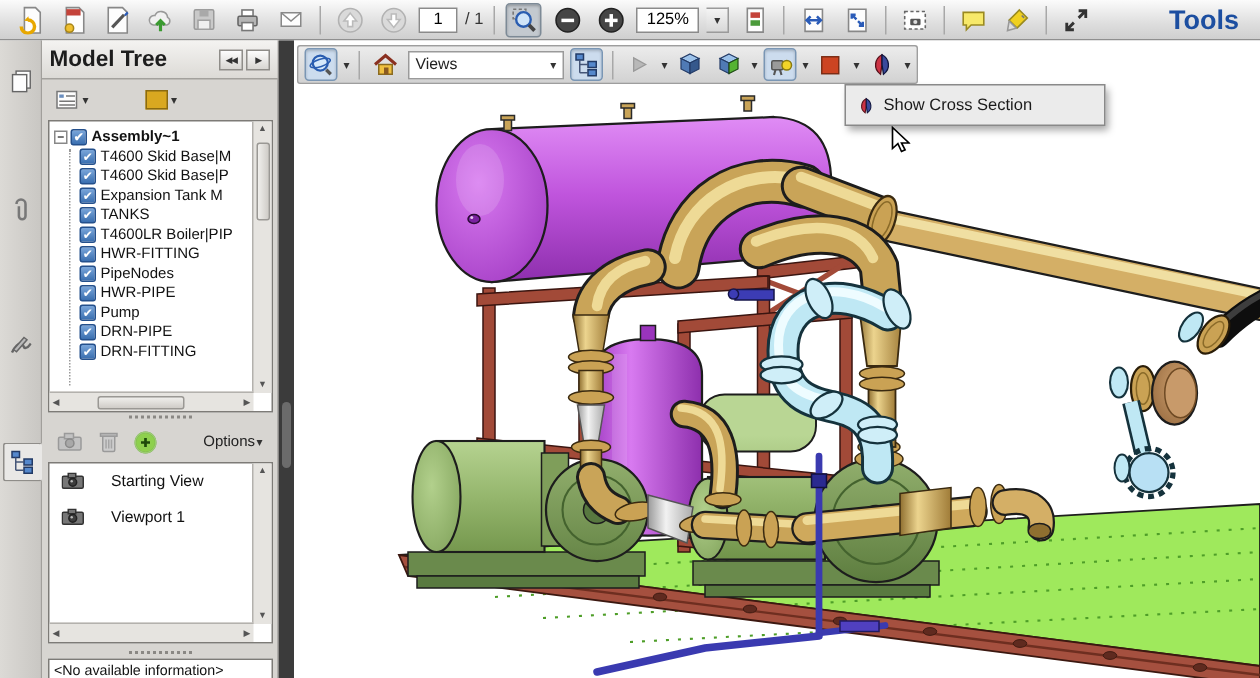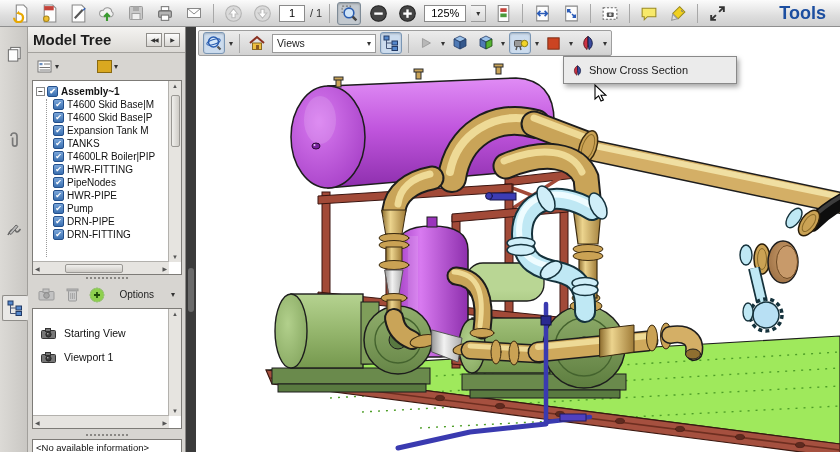--- a/index.html
+++ b/index.html
@@ -49,24 +49,24 @@
   .treeline{position:absolute;left:13px;top:18px;width:0;height:158px;border-left:1px dotted #999}
   .vscroll{position:absolute;right:0;top:0;width:13px;height:181px;background:#e6e4e0;border-left:1px solid #b3b1ad;
     display:flex;flex-direction:column;align-items:center;justify-content:space-between;font-size:6px;color:#555;padding:2px 0}
   .vthumb{position:absolute;left:2px;width:9px;border:1px solid #9a9894;background:linear-gradient(90deg,#f0efec,#cfccc7);border-radius:2px}
   .hscroll{position:absolute;left:0;bottom:0;width:136px;height:13px;background:#e6e4e0;border-top:1px solid #b3b1ad;
     display:flex;align-items:center;justify-content:space-between;font-size:6px;color:#555;padding:0 2px}
   .hthumb{position:absolute;top:2px;height:9px;border:1px solid #9a9894;background:linear-gradient(#f0efec,#cfccc7);border-radius:2px}
   .splitter{position:absolute;left:0;width:100%;height:6px;display:flex;align-items:center;justify-content:center}
   .grip{width:42px;border-top:2px dotted #8a8884}
   .views-bar{position:absolute;left:0;top:254px;width:100%;height:27px;display:flex;align-items:center;gap:10px;padding:0 10px}
-  .views-bar .opt-label{margin-left:auto;font-size:10px;color:#222;display:flex;align-items:center;gap:17px}
+  .views-bar .opt-label{margin-left:auto;font-size:10px;color:#222;display:flex;align-items:center;gap:1px}
   .views-wrap{position:absolute;left:4px;top:281px;width:150px;height:121px;background:#fff;border:1px solid #7d7b77}
   .views-list{position:absolute;left:0;top:0;width:136px;height:107px;padding-top:6px}
-  .view-row{display:flex;align-items:flex-end;gap:8px;height:24px;padding-left:8px}
+  .view-row{display:flex;align-items:flex-start;gap:18px;height:24px;padding-left:8px}
   .view-row .lbl{font-size:10.5px}
   .info-box{position:absolute;left:4px;top:412px;width:150px;height:40px;background:#fff;border:1px solid #7d7b77;
     font-size:9.5px;color:#111;padding:2px 3px}
   
   .dark-strip{position:absolute;left:186px;top:27px;width:10px;height:425px;background:#3b3b3b}
   .strip-thumb{position:absolute;left:2px;top:241px;width:6px;height:44px;background:#6b6b6b;border-radius:3px}
   
   .page{position:absolute;left:196px;top:27px;width:644px;height:425px;background:#fff;overflow:hidden}
   
   .tb3d{position:absolute;left:2px;top:3px;width:414px;height:26px;display:flex;align-items:center;gap:4px;padding:0 4px;

